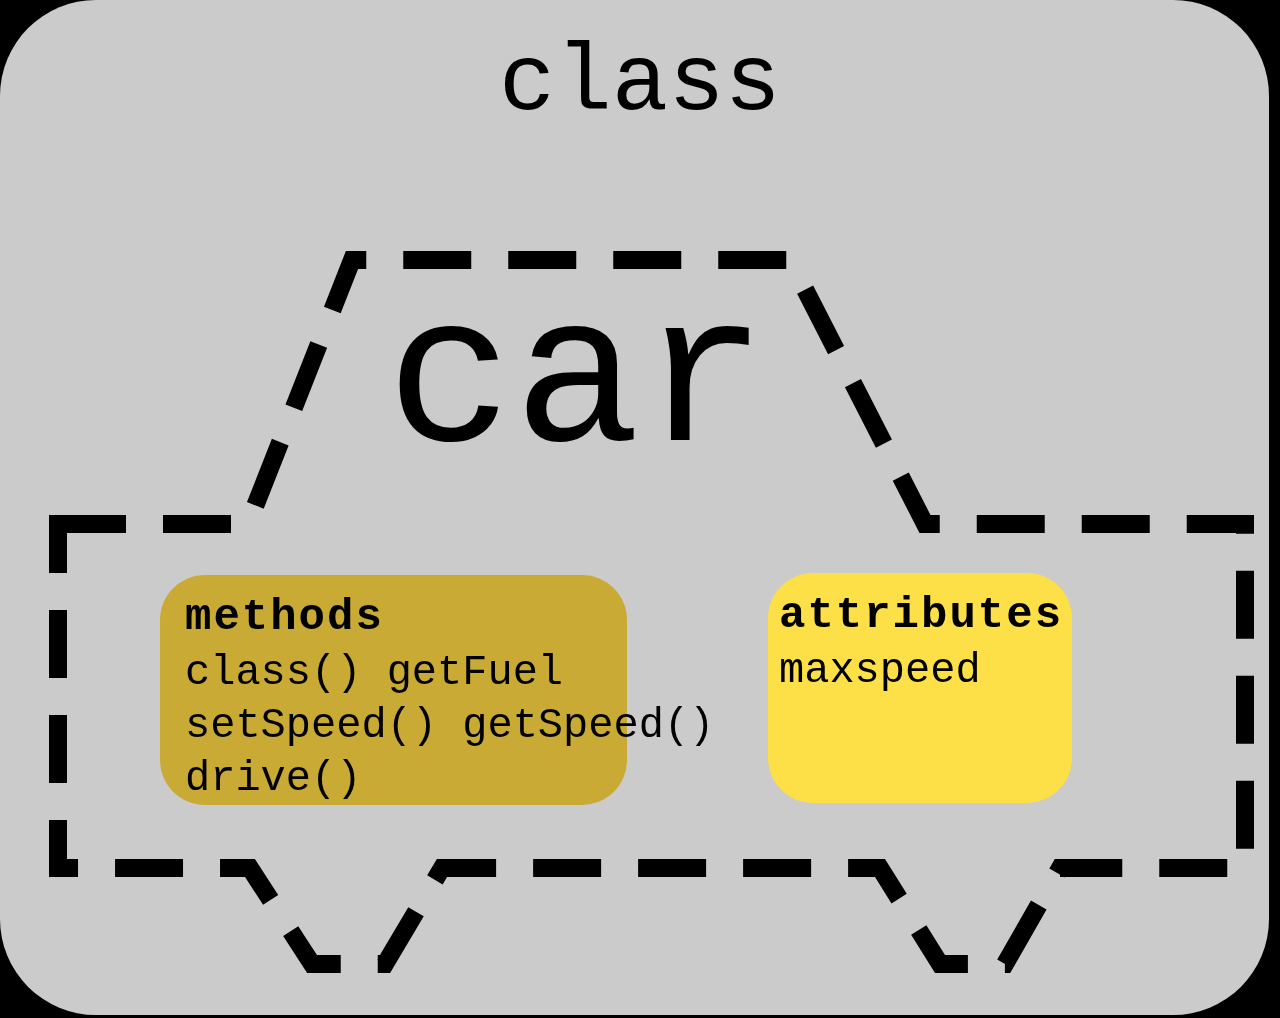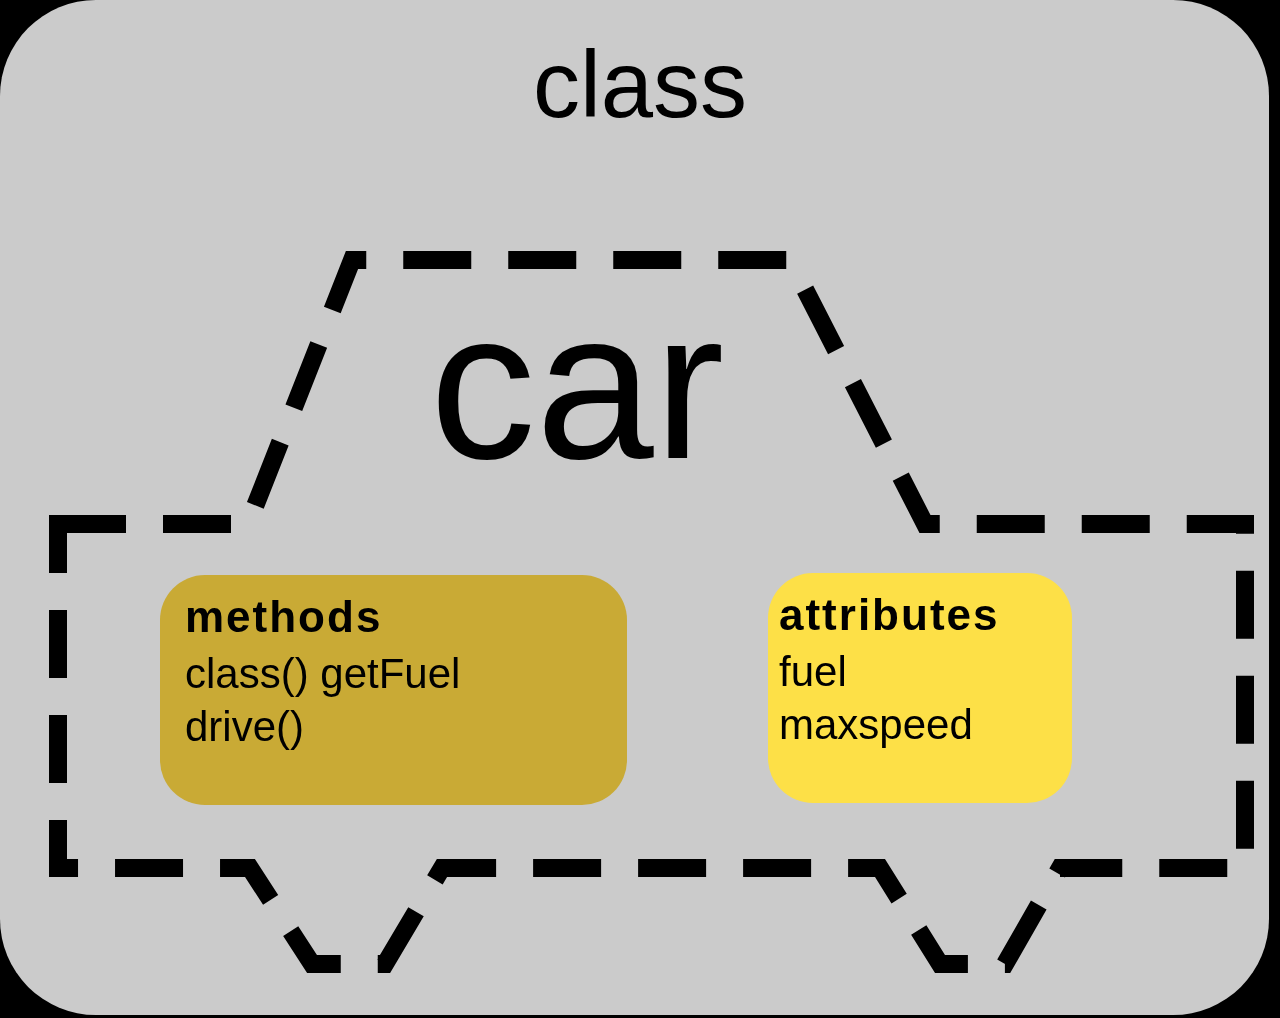--- a/index.html
+++ b/index.html
@@ -8,20 +8,21 @@
     width: 1280px;
     height: 1018px;
     overflow: hidden;
     background: #000;
     font-family: "Liberation Sans", sans-serif;
   }
   .stage {
     position: relative;
     width: 1272px;
     height: 1018px;
+    font-family: Liberation Mono, monospace;
   }
   .canvas {
     position: absolute;
     left: 0;
     top: 0;
     right: 3px;
     bottom: 3px;
     border-radius: 96px;
   }
   .class-title {
@@ -98,22 +99,22 @@
     <path d="M 58 524 L 248 524 L 352 260 L 790 260 L 925 524 L 1245 524
              L 1245 868 L 1060 868 L 1005 964 L 940 964 L 880 868
              L 442 868 L 385 964 L 312 964 L 250 868 L 58 868 Z" fill="none" stroke="#000" stroke-width="18" stroke-dasharray="68 37" stroke-linejoin="miter" style="stroke: rgb(0, 0, 0);"></path>
   </svg>
 
   <div class="car-label">car</div>
 
   <div class="member-box methods" style="background-color: rgb(201, 170, 53);">
     <div class="box-title">methods</div>
     <div class="box-item">class() getFuel</div>
+    <div class="box-item">setSpeed() getSpeed()</div>
     <div class="box-item">drive()</div>
   </div>
 
   <div class="member-box attributes" style="background-color: #fde047;">
     <div class="box-title">attributes</div>
-    <div class="box-item">fuel</div>
     <div class="box-item">maxspeed</div>
   </div>
 
 </div>
 
 </body></html>

